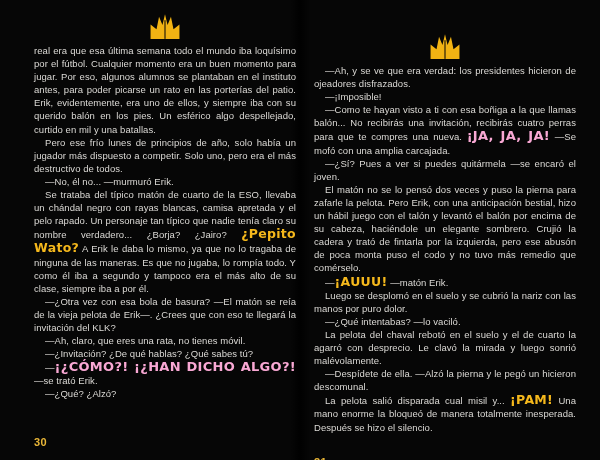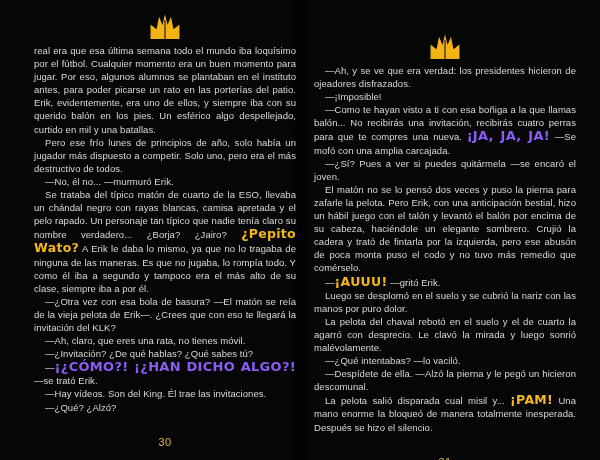--- a/index.html
+++ b/index.html
@@ -30,38 +30,38 @@
     margin:0;
     text-align:justify;
     color:#dcdad6;
     font-size:9.5px;
     line-height:13.1px;
     letter-spacing:.05px;
   }
   .para.indent{text-indent:11px;}
   .seg-normal{}
   .seg-shout{
-    color:#8b5cf6;
+    color:#f9a8d4;
     font-weight:bold;
     font-size:13px;
     letter-spacing:.3px;
     font-family:"DejaVu Sans","Liberation Sans",sans-serif;
   }
   .seg-accent{
     color:#f5b81c;
     font-weight:bold;
     font-size:12.5px;
     letter-spacing:.3px;
     font-family:"DejaVu Sans","Liberation Sans",sans-serif;
   }
   .pagenum{
     position:absolute;bottom:12px;left:0;width:100%;
-    text-align:center;
+    text-align:left;
     color:#e9b637;
-    font-weight:normal;
+    font-weight:bold;
     font-size:11px;
     letter-spacing:.5px;
   }
 </style>
 </head>
 <body>
 
 <div class="book">
   <div class="gutter"></div>
 
@@ -74,41 +74,40 @@
     </div>
     <div class="text">
         <p class="para"><span class="seg-normal">real era que esa última semana todo el mundo iba loquísimo por el fútbol. Cualquier momento era un buen momento para jugar. Por eso, algunos alumnos se plantaban en el instituto antes, para poder picarse un rato en las porterías del patio. Erik, evidentemente, era uno de ellos, y siempre iba con su querido balón en los pies. Un esférico algo despellejado, curtido en mil y una batallas.</span></p>
         <p class="para indent"><span class="seg-normal">Pero ese frío lunes de principios de año, solo había un jugador más dispuesto a competir. Solo uno, pero era el más destructivo de todos.</span></p>
         <p class="para indent"><span class="seg-normal">—No, él no... —murmuró Erik.</span></p>
         <p class="para indent"><span class="seg-normal">Se trataba del típico matón de cuarto de la ESO, llevaba un chándal negro con rayas blancas, camisa apretada y el pelo rapado. Un personaje tan típico que nadie tenía claro su nombre verdadero... ¿Borja? ¿Jairo? </span><span class="seg-accent">¿Pepito Wato?</span><span class="seg-normal"> A Erik le daba lo mismo, ya que no lo tragaba de ninguna de las maneras. Es que no jugaba, lo rompía todo. Y como él iba a segundo y tampoco era el más alto de su clase, siempre iba a por él.</span></p>
         <p class="para indent"><span class="seg-normal">—¿Otra vez con esa bola de basura? —El matón se reía de la vieja pelota de Erik—. ¿Crees que con eso te llegará la invitación del KLK?</span></p>
         <p class="para indent"><span class="seg-normal">—Ah, claro, que eres una rata, no tienes móvil.</span></p>
         <p class="para indent"><span class="seg-normal">—¿Invitación? ¿De qué hablas? ¿Qué sabes tú?</span></p>
         <p class="para indent"><span class="seg-normal">—</span><span class="seg-shout">¡¿CÓMO?! ¡¿HAN DICHO ALGO?!</span><span class="seg-normal"> —se trató Erik.</span></p>
-        <p class="para indent"><span class="seg-normal">—Hay vídeos. Son del King. Él trae las invitaciones.</span></p>
         <p class="para indent"><span class="seg-normal">—¿Qué? ¿Alzó?</span></p>
       </div>
     <div class="pagenum">30</div>
   </div>
 
   <div class="page right">
     <div class="crown">
       <svg viewBox="0 0 40 32" xmlns="http://www.w3.org/2000/svg">
         <path d="M3,30 L3,13 L10,18.5 L13,4 L17,13.5 L20,1 L23,13.5 L27,4 L30,18.5 L37,13 L37,30 Z" fill="#f2b313"></path>
         <rect x="19.4" y="8" width="1.2" height="22" fill="#060606"></rect>
       </svg>
     </div>
     <div class="text">
         <p class="para indent"><span class="seg-normal">—Ah, y se ve que era verdad: los presidentes hicieron de ojeadores disfrazados.</span></p>
         <p class="para indent"><span class="seg-normal">—¡Imposible!</span></p>
         <p class="para indent"><span class="seg-normal">—Como te hayan visto a ti con esa boñiga a la que llamas balón... No recibirás una invitación, recibirás cuatro perras para que te compres una nueva. </span><span class="seg-shout">¡JA, JA, JA!</span><span class="seg-normal"> —Se mofó con una amplia carcajada.</span></p>
         <p class="para indent"><span class="seg-normal">—¿Sí? Pues a ver si puedes quitármela —se encaró el joven.</span></p>
         <p class="para indent"><span class="seg-normal">El matón no se lo pensó dos veces y puso la pierna para zafarle la pelota. Pero Erik, con una anticipación bestial, hizo un hábil juego con el talón y levantó el balón por encima de su cabeza, haciéndole un elegante sombrero. Crujió la cadera y trató de fintarla por la izquierda, pero ese abusón de poca monta puso el codo y no tuvo más remedio que comérselo.</span></p>
-        <p class="para indent"><span class="seg-normal">—</span><span class="seg-accent">¡AUUU!</span><span class="seg-normal"> —gritó Erik.</span></p>
+        <p class="para indent"><span class="seg-normal">—</span><span class="seg-accent">¡AUUU!</span><span class="seg-normal"> —matón Erik.</span></p>
         <p class="para indent"><span class="seg-normal">Luego se desplomó en el suelo y se cubrió la nariz con las manos por puro dolor.</span></p>
+        <p class="para indent"><span class="seg-normal">—¿Qué intentabas? —lo vaciló.</span></p>
         <p class="para indent"><span class="seg-normal">La pelota del chaval rebotó en el suelo y el de cuarto la agarró con desprecio. Le clavó la mirada y luego sonrió malévolamente.</span></p>
-        <p class="para indent"><span class="seg-normal">—¿Qué intentabas? —lo vaciló.</span></p>
         <p class="para indent"><span class="seg-normal">—Despídete de ella. —Alzó la pierna y le pegó un hicieron descomunal.</span></p>
         <p class="para indent"><span class="seg-normal">La pelota salió disparada cual misil y... </span><span class="seg-accent">¡PAM!</span><span class="seg-normal"> Una mano enorme la bloqueó de manera totalmente inesperada. Después se hizo el silencio.</span></p>
       </div>
     <div class="pagenum">31</div>
   </div>
 </div>
 
 </body></html>

